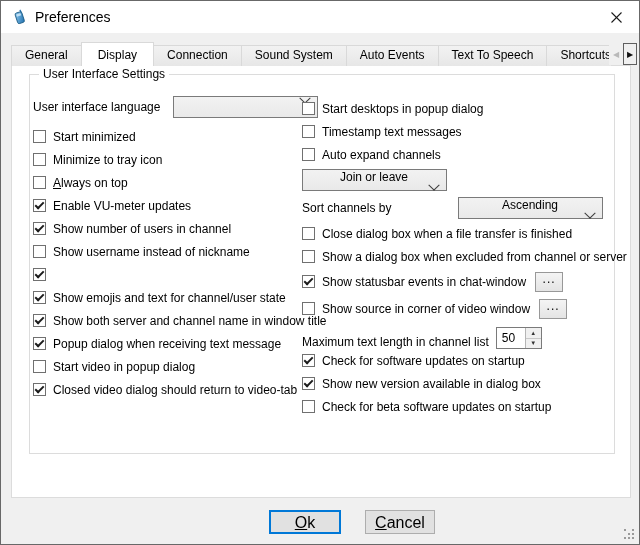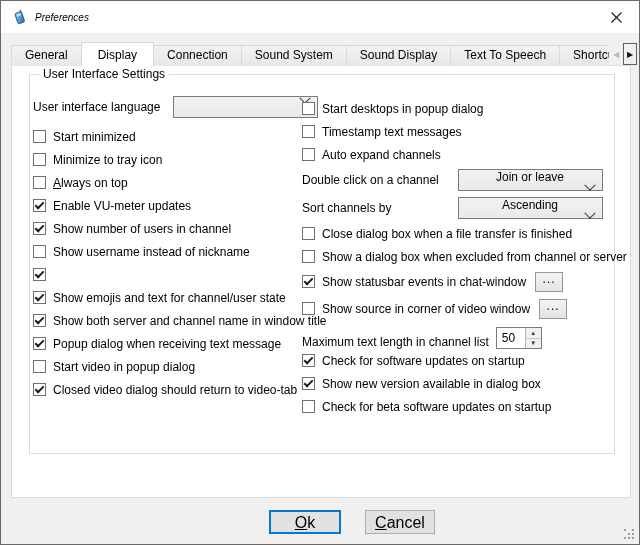--- a/index.html
+++ b/index.html
@@ -3,21 +3,21 @@
 <meta charset="utf-8">
 <style>
   html,body{margin:0;padding:0;width:640px;height:545px;overflow:hidden;
     font-family:"Liberation Sans","DejaVu Sans",sans-serif;font-size:12px;color:#000;}
   .window{position:relative;width:640px;height:545px;box-sizing:border-box;
     background:#f0f0f0;border:1px solid #686868;}
   
   .titlebar{position:absolute;left:0;top:0;width:100%;height:32px;background:#fff;
     display:flex;align-items:center;}
   .app-icon{width:16px;height:16px;margin-left:10px;flex:none;}
-  .title-text{margin-left:8px;font-size:10px;font-style:italic;}
+  .title-text{margin-left:8px;font-size:14px;}
   .close-btn{margin-left:auto;width:46px;height:31px;display:flex;align-items:center;
     justify-content:center;background:#fff;cursor:default;}
   
   .tabbar{position:absolute;left:10px;top:41px;height:24px;display:flex;
     align-items:flex-end;z-index:4;max-width:600px;overflow:hidden;}
   .tab{box-sizing:border-box;height:21px;line-height:19px;padding:0 13px;
     border:1px solid #d9d9d9;border-bottom:none;margin-right:-1px;
     background:linear-gradient(#f2f2f2,#e7e7e7);white-space:nowrap;}
   .tab.active{height:24px;line-height:24px;background:#fff;position:relative;
     z-index:5;padding:0 16px;}
@@ -106,21 +106,21 @@
         <line x1="10.5" y1="0.5" x2="0.5" y2="10.5" stroke="#1a1a1a" stroke-width="1.1"></line>
       </svg>
     </div>
   </div>
 
   <div class="tabbar" id="tabbar">
       <div class="tab">General</div>
       <div class="tab active">Display</div>
       <div class="tab">Connection</div>
       <div class="tab">Sound System</div>
-      <div class="tab">Sound Display</div>
+      <div class="tab">Auto Events</div>
       <div class="tab">Text To Speech</div>
       <div class="tab">Shortcuts</div>
     </div>
   <div class="tab-scrollers">
     <div class="tab-scroll disabled">◀</div>
     <div class="tab-scroll enabled">▶</div>
   </div>
 
   <div class="page">
     <div class="groupbox">
@@ -196,21 +196,20 @@
             <span class="checkbox"></span>
             <span class="cb-label">Timestamp text messages</span>
           </div>
           <div class="cb-row">
             <span class="checkbox"></span>
             <span class="cb-label">Auto expand channels</span>
           </div>
         </div>
 
       <div class="dd-row">
-        <span class="dd-label">Double click on a channel</span>
         <div class="combobox">
           <span>Join or leave</span>
           <span class="combo-chevron"></span>
         </div>
       </div>
       <div class="dd-row">
         <span class="dd-label">Sort channels by</span>
         <div class="combobox">
           <span>Ascending</span>
           <span class="combo-chevron"></span>

